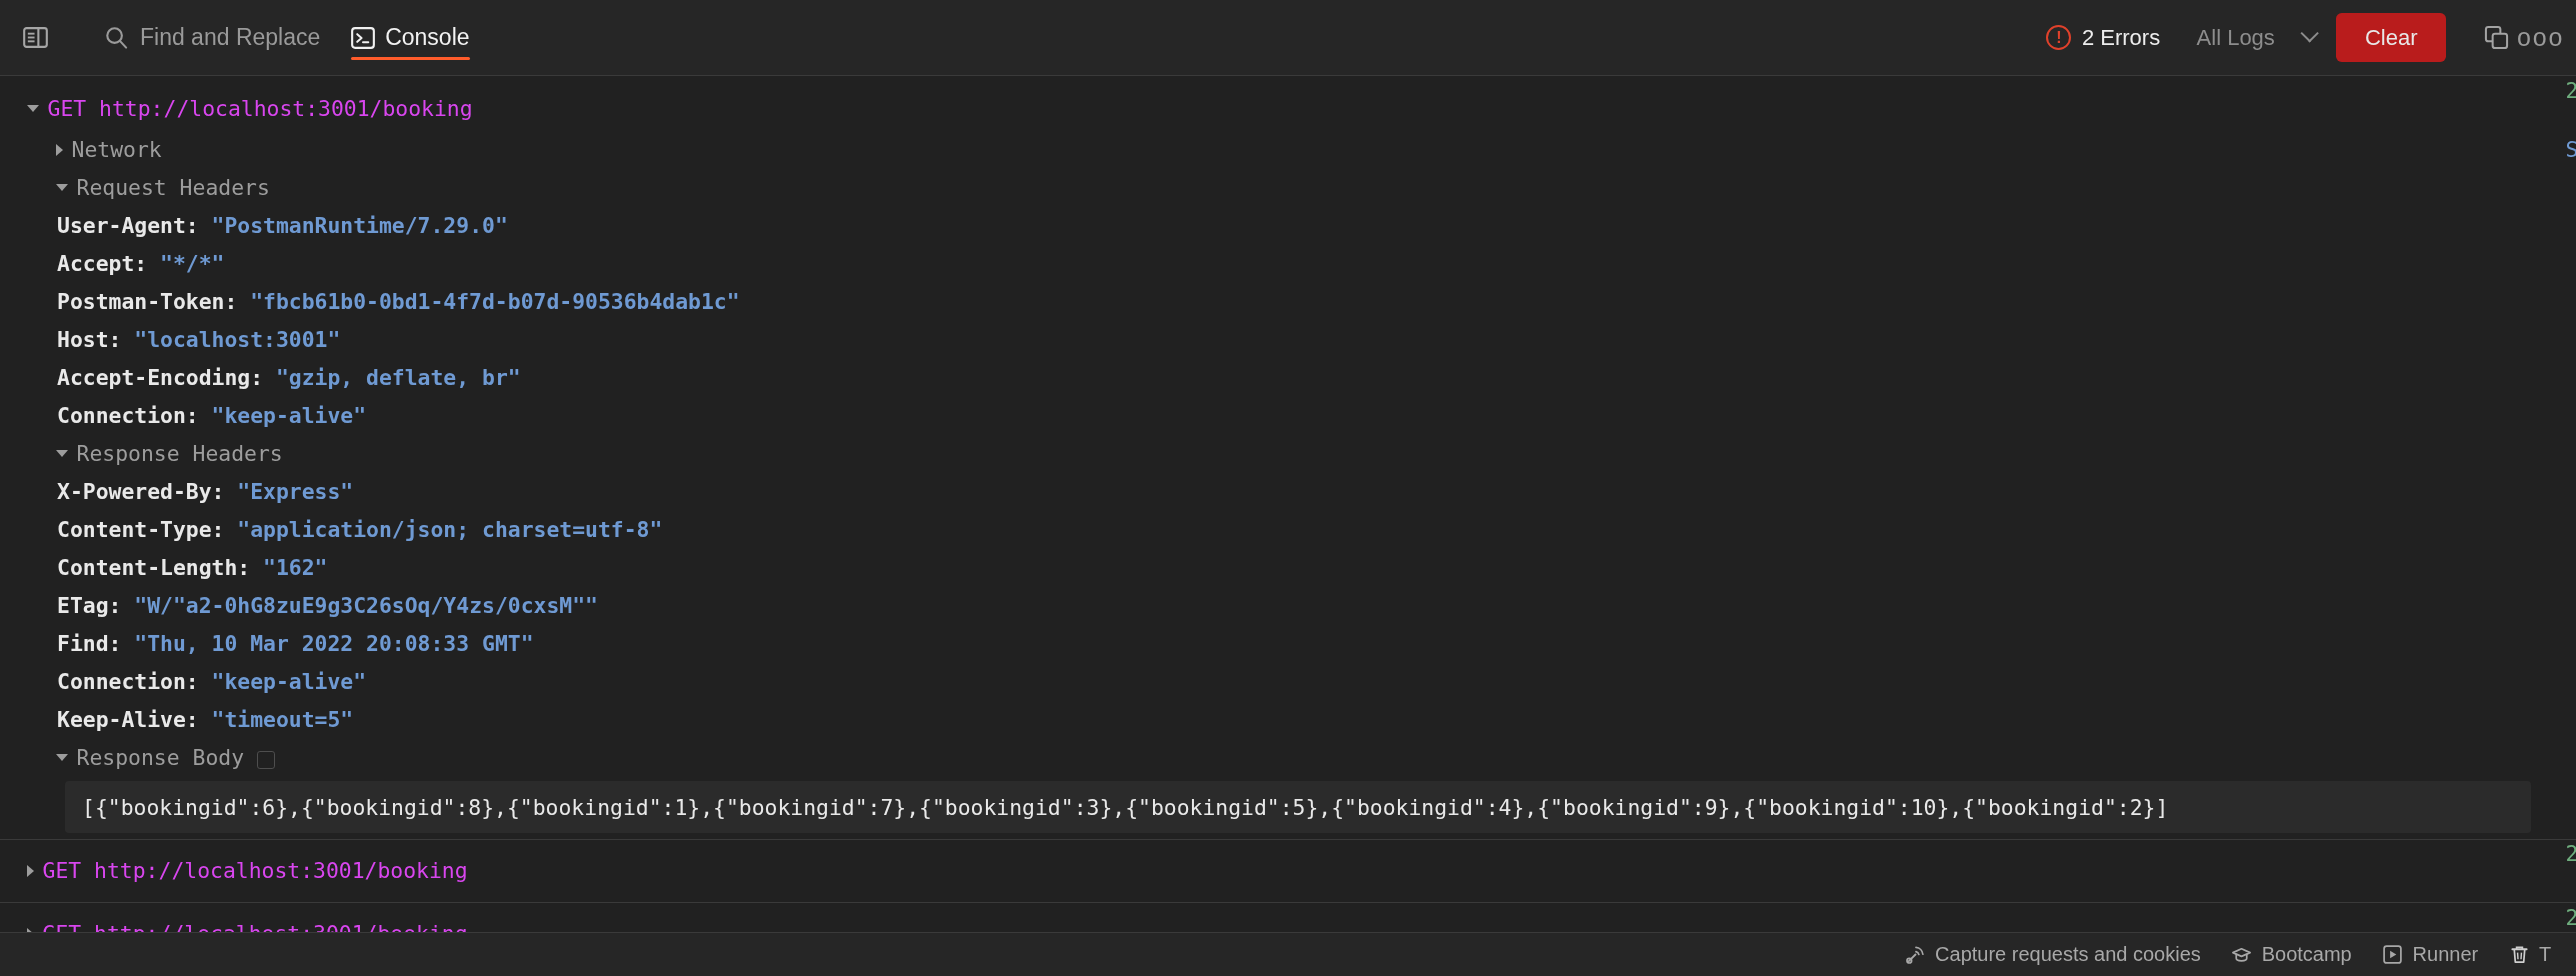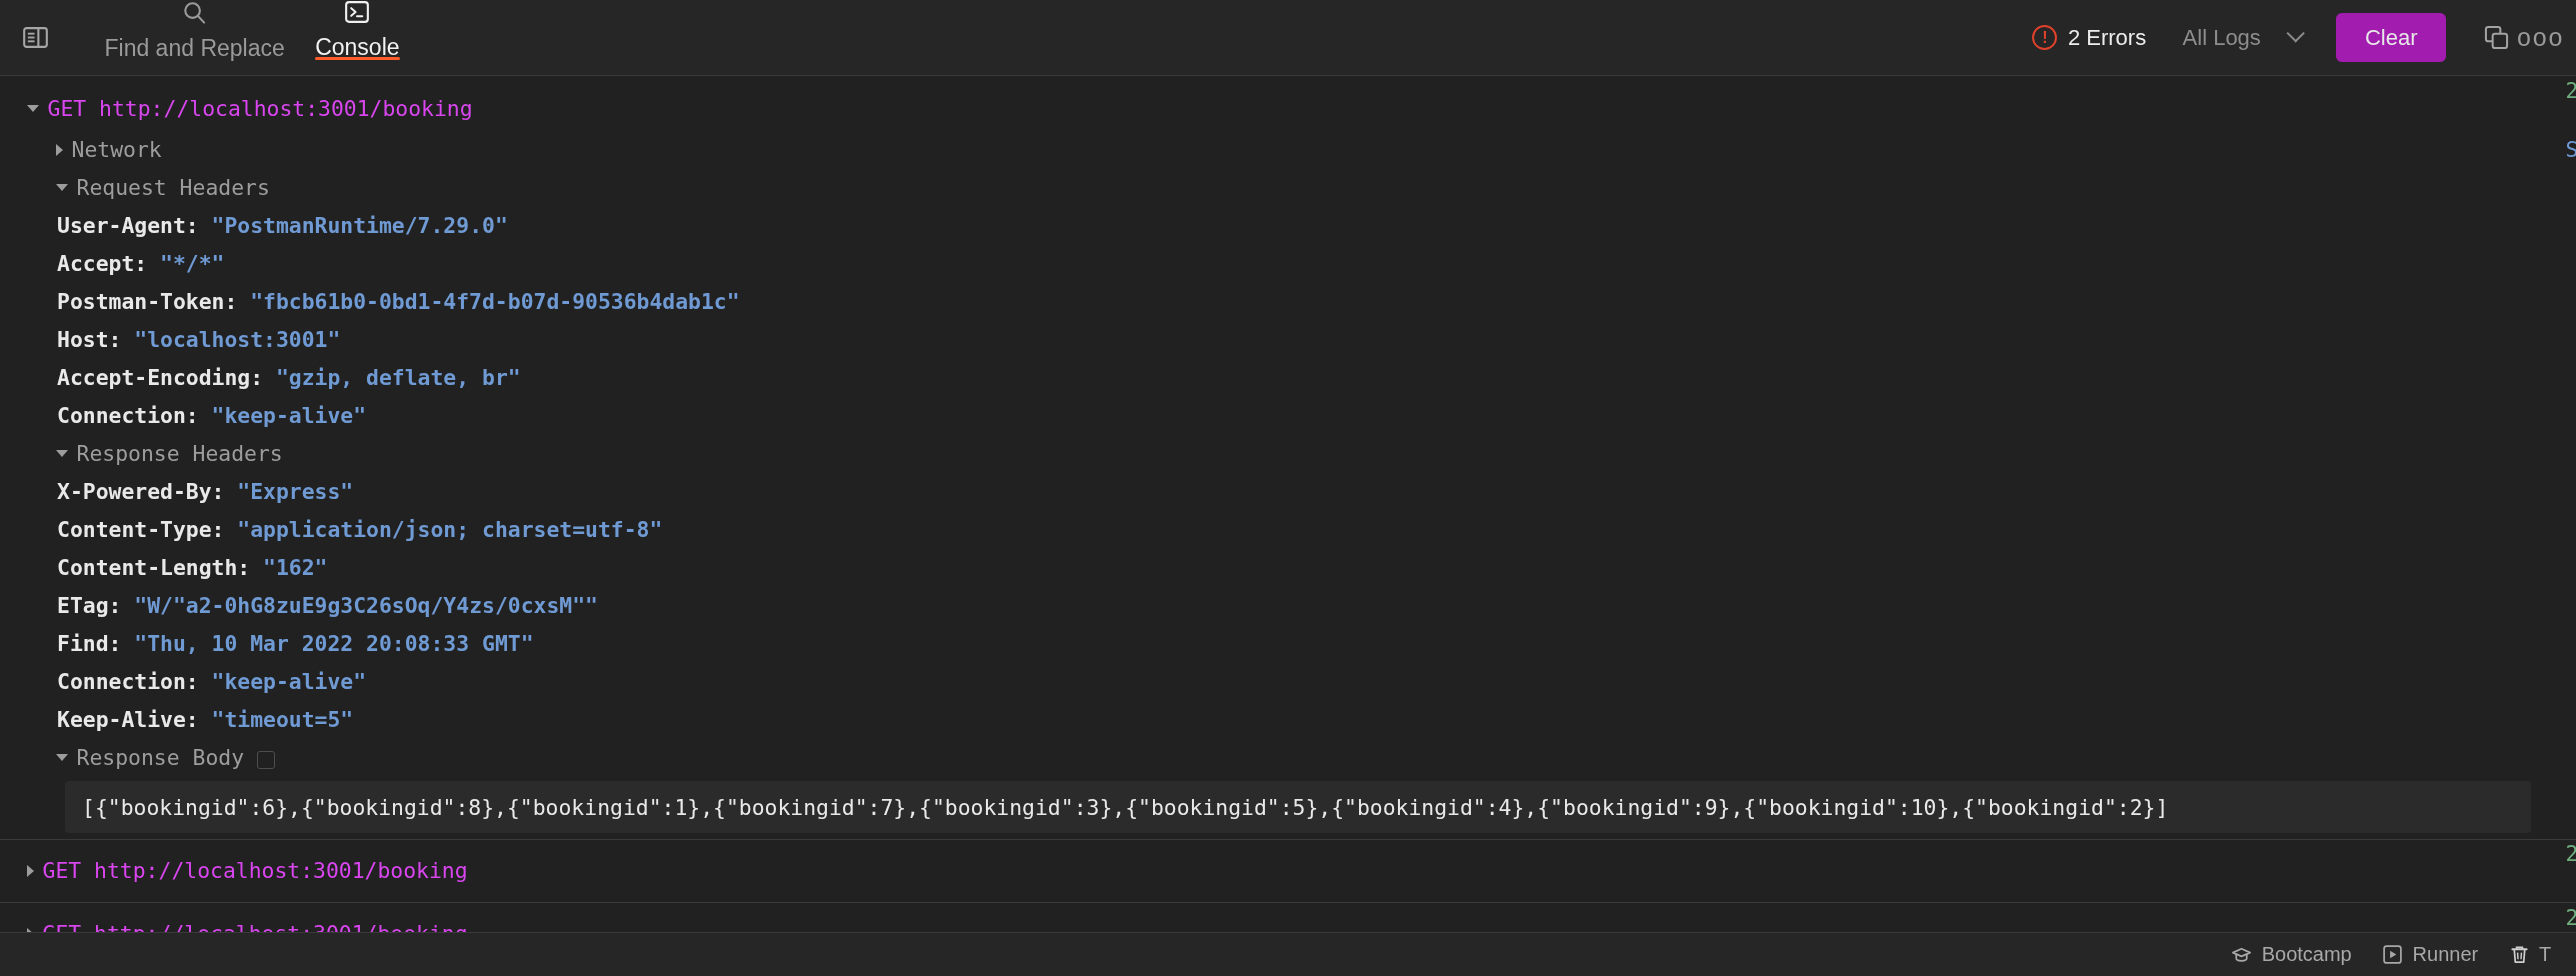--- a/index.html
+++ b/index.html
@@ -20,40 +20,40 @@
   .tb-right { margin-left:auto; display:flex; align-items:center; height:76px; padding-right:13.3px; gap:0px; }
 
   .icon-btn {
     width:44px; height:44px; display:flex; align-items:center;
     justify-content:center; border-radius:4.8px; cursor:pointer;
   }
 
   .tab {
     position:relative; display:flex; align-items:center; gap:10.5px;
     height:76px; padding:0 15.2px; cursor:pointer;
-    font-size:23px; color:#9a9a9a;flex-direction:column;
+    font-size:23px; color:#9a9a9a;
   }
   .tab.active { color:#f2f2f2; }
   .tab.active::after {
     content:""; position:absolute; left:15.2px; right:15.2px; bottom:15.2px;
     height:3.8px; background:#ff5c2b; border-radius:1.9px;
   }
   .tab-gap { width:32px; }
 
   .errors { display:flex; align-items:center; gap:10.5px; font-size:22px; color:#ededed; padding:0 11.4px; cursor:pointer;}
   .err-circle {
     width:25px; height:25px; border:2.4px solid #e0412b; border-radius:50%;
     display:flex; align-items:center; justify-content:center;
     font-size:16px; font-weight:bold; color:#e0412b; line-height:1;
   }
   .logfilter { display:flex; align-items:center; gap:28px; font-size:22px; color:#8d8d8d; padding:0 15.2px 0 25px; cursor:pointer; }
   .chev { width:13.3px; height:13.3px; border-right:2.4px solid #8d8d8d; border-bottom:2.4px solid #8d8d8d; transform:rotate(45deg) translate(-2.9px,-2.9px); }
   .clear-btn {
-    background:#a21caf; color:#e8e8e8; font-size:22px;
-    padding:11.4px 28.6px; border-radius:5.7px; margin-left:19px; cursor:pointer;
+    background:#b91c1c; color:#e8e8e8; font-size:22px;
+    padding:11.4px 28.6px; border-radius:5.7px; margin-left:5px; cursor:pointer;
     border:none;
   }
   .ellipsis { font-size:25px; color:#9a9a9a; letter-spacing:1.9px; }
 
   
   .console {
     position:absolute; top:76px; left:0; width:2576px; height:901px;
     background:#212121;
     font-family:"DejaVu Sans Mono", "Liberation Mono", monospace;
     font-size:21.4px;
@@ -288,20 +288,31 @@
   <div class="entry" style="padding:8.6px 0;">
     <div class="line head" style="padding-left:27px;">
       <span class="arrow-r"></span>
       <span class="url">GET http://localhost:3001/booking</span>
       <span class="right-col status" style="top:1.9px;">20</span>
     </div>
   </div>
 </div>
 
 <div class="statusbar">
+  <div class="sb-item">
+    <span>
+      <svg width="21" height="21" viewBox="0 0 22 22">
+        <path d="M4 18 L11 11" stroke="#a8a8a8" stroke-width="2" stroke-linecap="round" fill="none"></path>
+        <circle cx="4.5" cy="17.5" r="2.4" fill="none" stroke="#a8a8a8" stroke-width="1.8"></circle>
+        <path d="M11.5 3.5 a8 8 0 0 1 7.2 7.2" fill="none" stroke="#a8a8a8" stroke-width="1.8" stroke-linecap="round"></path>
+        <path d="M11.5 8 a4 4 0 0 1 3 3" fill="none" stroke="#a8a8a8" stroke-width="1.8" stroke-linecap="round"></path>
+      </svg>
+    </span>
+    <span>Capture requests and cookies</span>
+  </div>
 
   <div class="sb-item">
     <span>
       <svg width="21" height="21" viewBox="0 0 22 22">
         <path d="M11 5 L20 9 L11 13 L2 9 Z" fill="none" stroke="#a8a8a8" stroke-width="1.8" stroke-linejoin="round"></path>
         <path d="M5.5 10.6 V15 c0 1.4 2.5 2.6 5.5 2.6 s5.5 -1.2 5.5 -2.6 V10.6" fill="none" stroke="#a8a8a8" stroke-width="1.8"></path>
       </svg>
     </span>
     <span>Bootcamp</span>
   </div>

